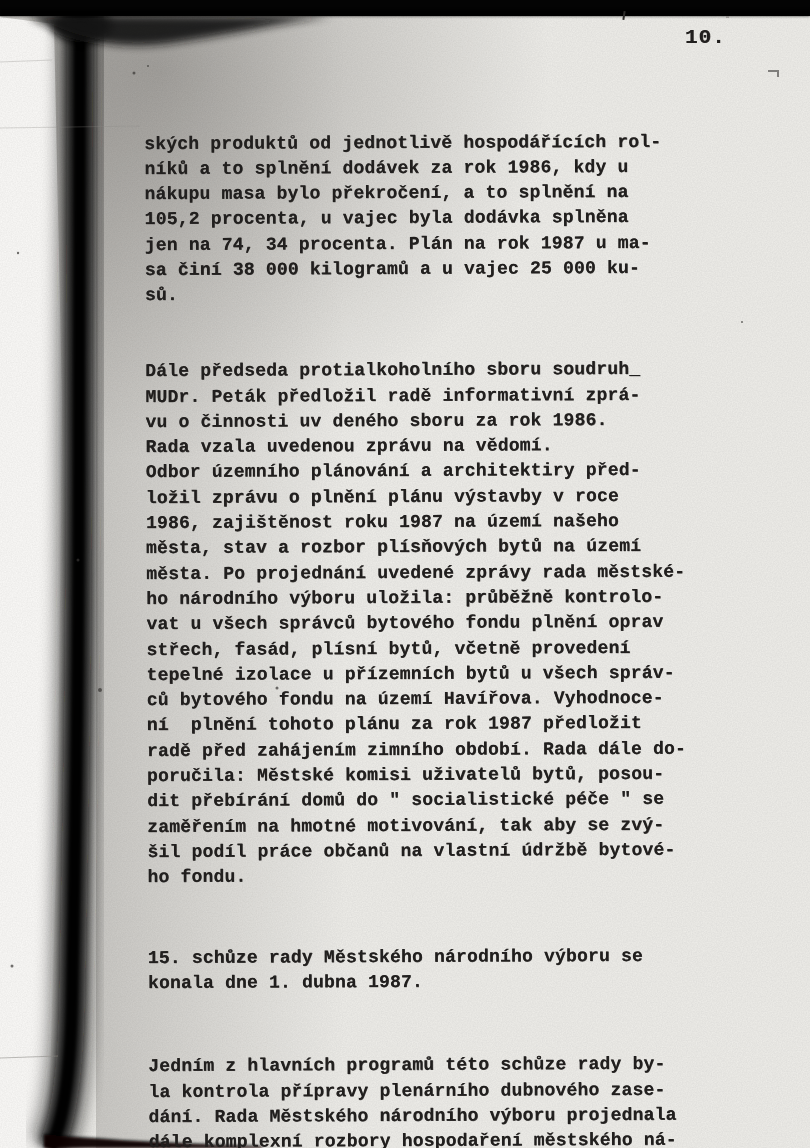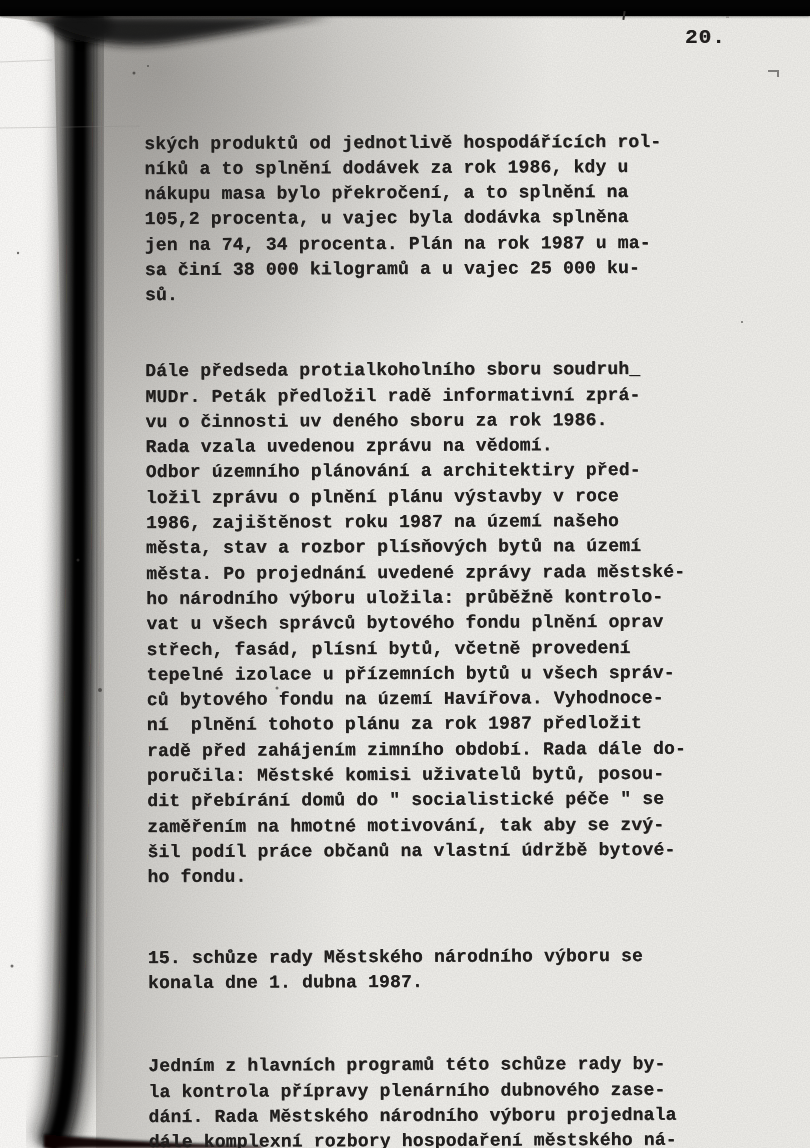--- a/index.html
+++ b/index.html
@@ -99,21 +99,21 @@
     <line x1="0" y1="62" x2="52" y2="60" opacity="0.3"></line>
   </g>
 
   <rect x="0" y="0" width="810" height="1148" filter="url(#grain)" opacity="0.08"></rect>
 </svg>
 
 <div class="mark mark-tick"></div>
 <div class="mark mark-dot"></div>
 <div class="mark mark-angle"></div>
 
-<div class="page-number">20.</div>
+<div class="page-number">10.</div>
 
 <div class="doc-text">
   <div class="para para-deliveries">ských produktů od jednotlivě hospodářících rol-
 níků a to splnění dodávek za rok 1986, kdy u
 nákupu masa bylo překročení, a to splnění na
 105,2 procenta, u vajec byla dodávka splněna
 jen na 74, 34 procenta. Plán na rok 1987 u ma-
 sa činí 38 000 kilogramů a u vajec 25 000 ku-
 sů.</div>
   <div class="para para-reports">Dále předseda protialkoholního sboru soudruh_

